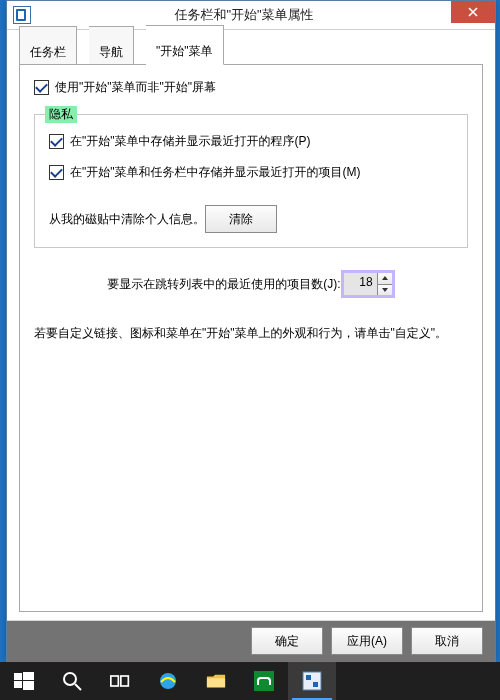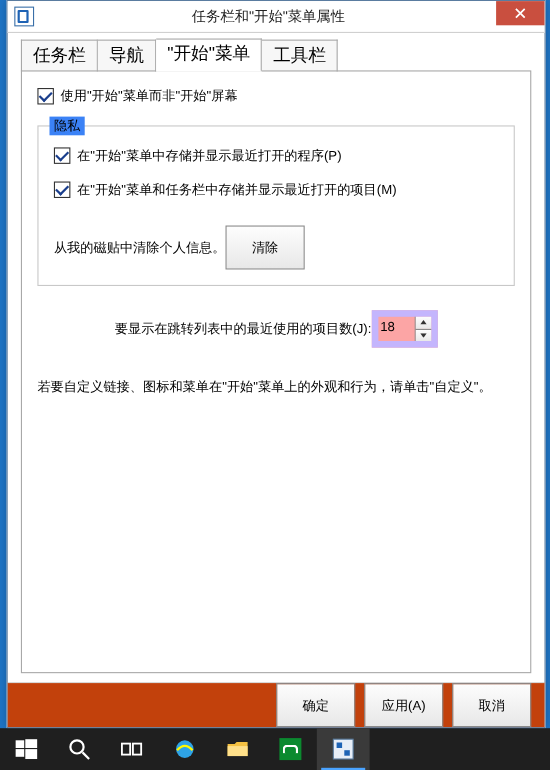--- a/index.html
+++ b/index.html
@@ -73,26 +73,26 @@
     flex-direction: column;
   }
   
   .tabstrip {
     display: flex;
     align-items: flex-end;
     height: 24px;
     position: relative;
   }
   .tab {
-    padding: 3px 10px 4px 10px;
+    padding: 17px 10px 4px 10px;
     border: 1px solid #a8a8a8;
     border-bottom: none;
     background: #f7f7f7;
-    margin-right: 0px;
-    font-size: 16px;
+    margin-right: 12px;
+    font-size: 12px;
     position: relative;
     top: 1px;
     cursor: pointer;
   }
   .tab + .tab { border-left: none; }
   .tab.active {
     background: #ffffff;
     border-bottom: 1px solid #ffffff;
     z-index: 2;
     top: 1px;
@@ -126,56 +126,55 @@
   .groupbox {
     border: 1px solid #c8c8c8;
     margin-top: 18px;
     padding: 18px 14px 14px 14px;
     position: relative;
   }
   .groupbox .legend {
     position: absolute;
     top: -9px;
     left: 10px;
-    background: #3b82f6;
+    background: #86efac;
     padding: 0 4px;
     font-size: 12px;
   }
   .groupbox .row { margin-bottom: 14px; }
   .clear-row {
     display: flex;
     align-items: center;
     justify-content: flex-start;
     margin-top: 24px;
   }
   .btn {
     min-width: 72px;
-    height: 40px;
+    height: 28px;
     border: 1px solid #8a8a8a;
     background: linear-gradient(#fdfdfd,#e8e8e8);
     padding: 0 12px;
     cursor: pointer;
     display: inline-flex;
     align-items: center;
     justify-content: center;
     font-size: 12px;
   }
   .jump-row {
     margin-top: 22px;
     display: flex;
     align-items: center;
     justify-content: center;
   }
   .spinner {
     display: flex;
-    border: 6px solid #c4b5fd;
+    border: 3px solid #c4b5fd;
     height: 22px;
     width: 48px;
-    background: #fca5a5;
-    gap: 14px;
+    background: #e5e5e5;
   }
   .spinner .val {
     flex: 1;
     text-align: right;
     padding: 2px 4px 0 2px;
     font-size: 12px;
   }
   .spinner .arrows {
     width: 14px;
     display: flex;
@@ -201,21 +200,21 @@
   }
   .customize-row .desc { flex: 1; line-height: 1.5; }
   .dialog-buttons {
     height: 40px;
     display: flex;
     align-items: center;
     justify-content: flex-end;
     gap: 8px;
     padding: 0 12px;
     border-top: 1px solid #d8d8d8;
-    background: #c2410c;
+    background: #737373;
   }
   
   .taskbar {
     position: absolute;
     left: 0; right: 0; bottom: 0;
     height: 38px;
     background: #1f1f1f;
     display: flex;
     align-items: stretch;
   }
@@ -252,21 +251,20 @@
           <path d="M1 1 L9 9 M9 1 L1 9" stroke="#fff" stroke-width="1.6"></path>
         </svg>
     </div>
   </div>
 
   <div class="client">
     <div class="tabstrip">
       <div class="tab">任务栏</div>
       <div class="tab">导航</div>
       <div class="tab active">"开始"菜单</div>
-      <div class="tab">工具栏</div>
     </div>
 
     <div class="tabpage">
 
       <div class="row">
         <span class="checkbox checked"></span>
         <span>使用"开始"菜单而非"开始"屏幕</span>
       </div>
 
       <div class="groupbox">

